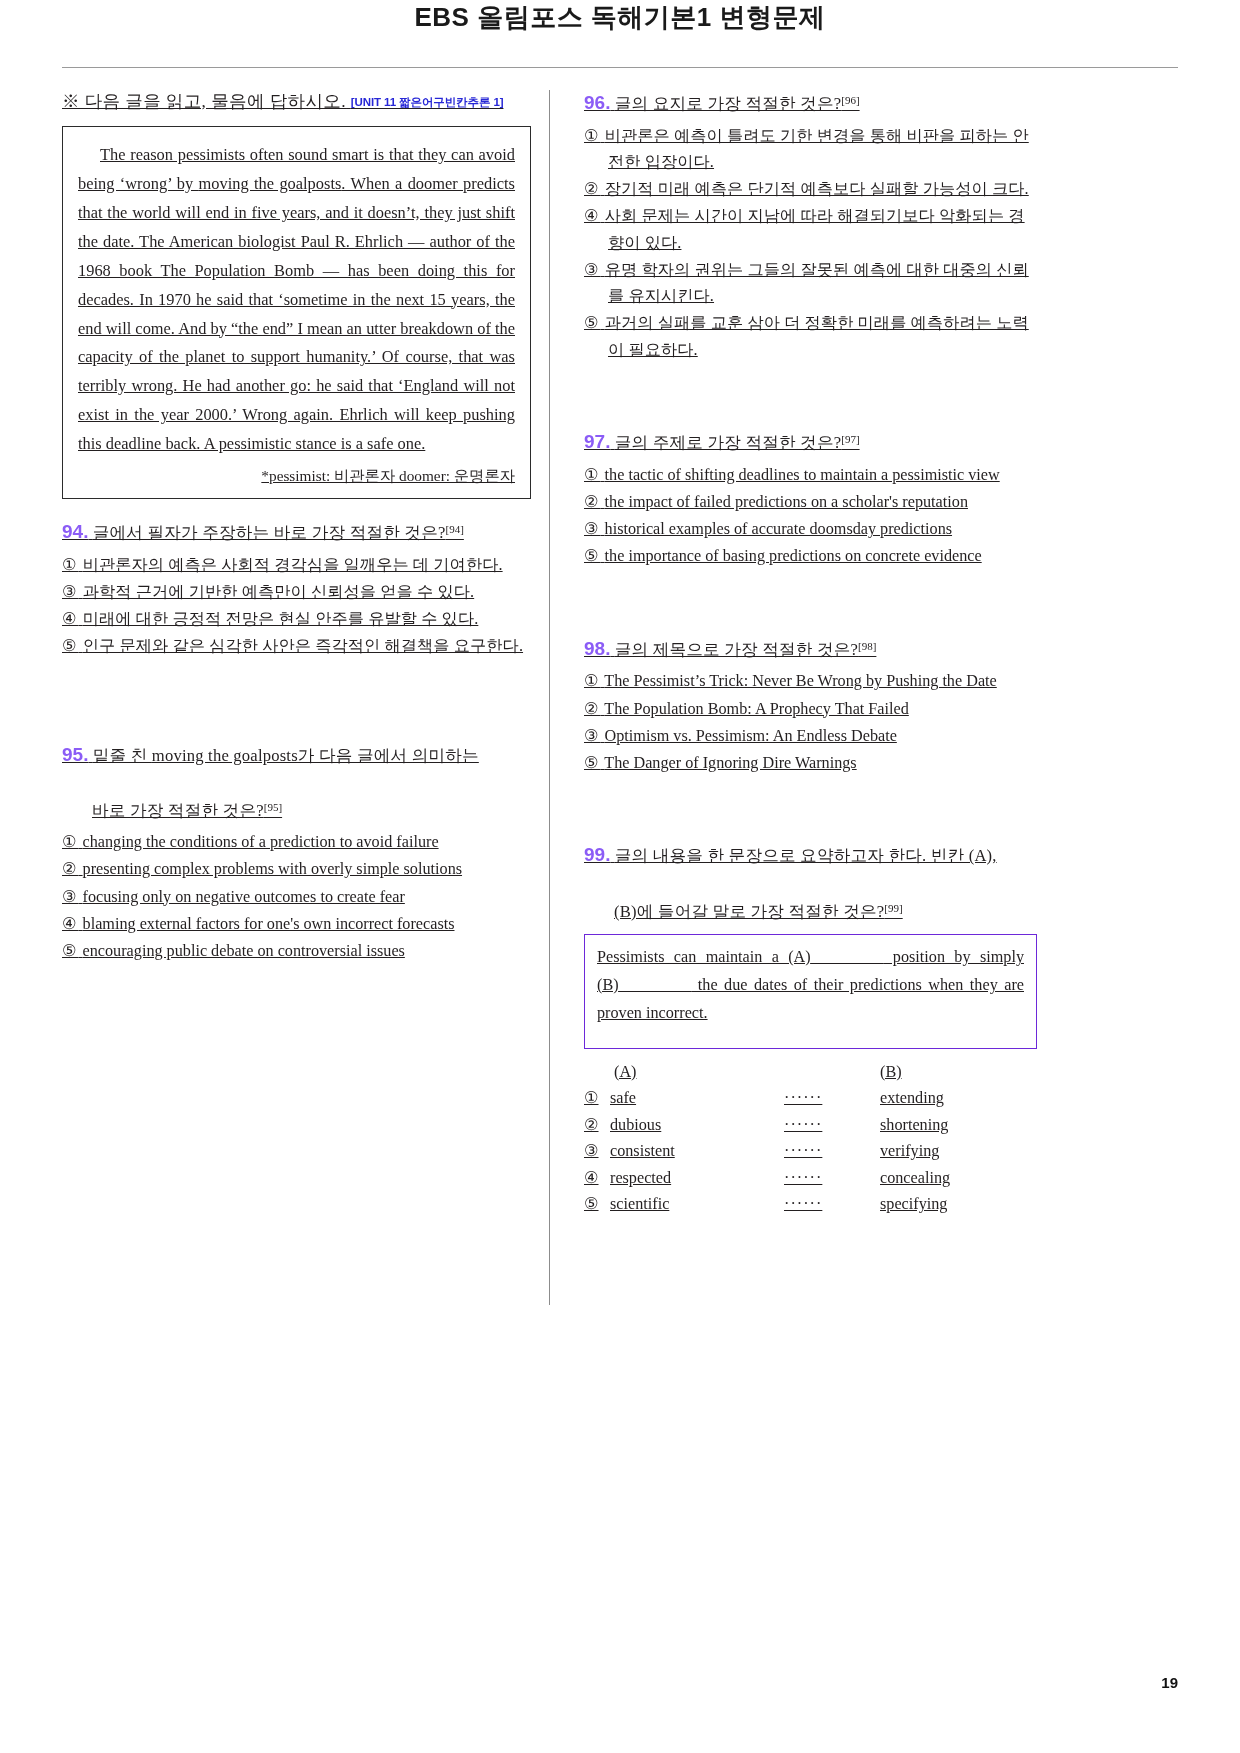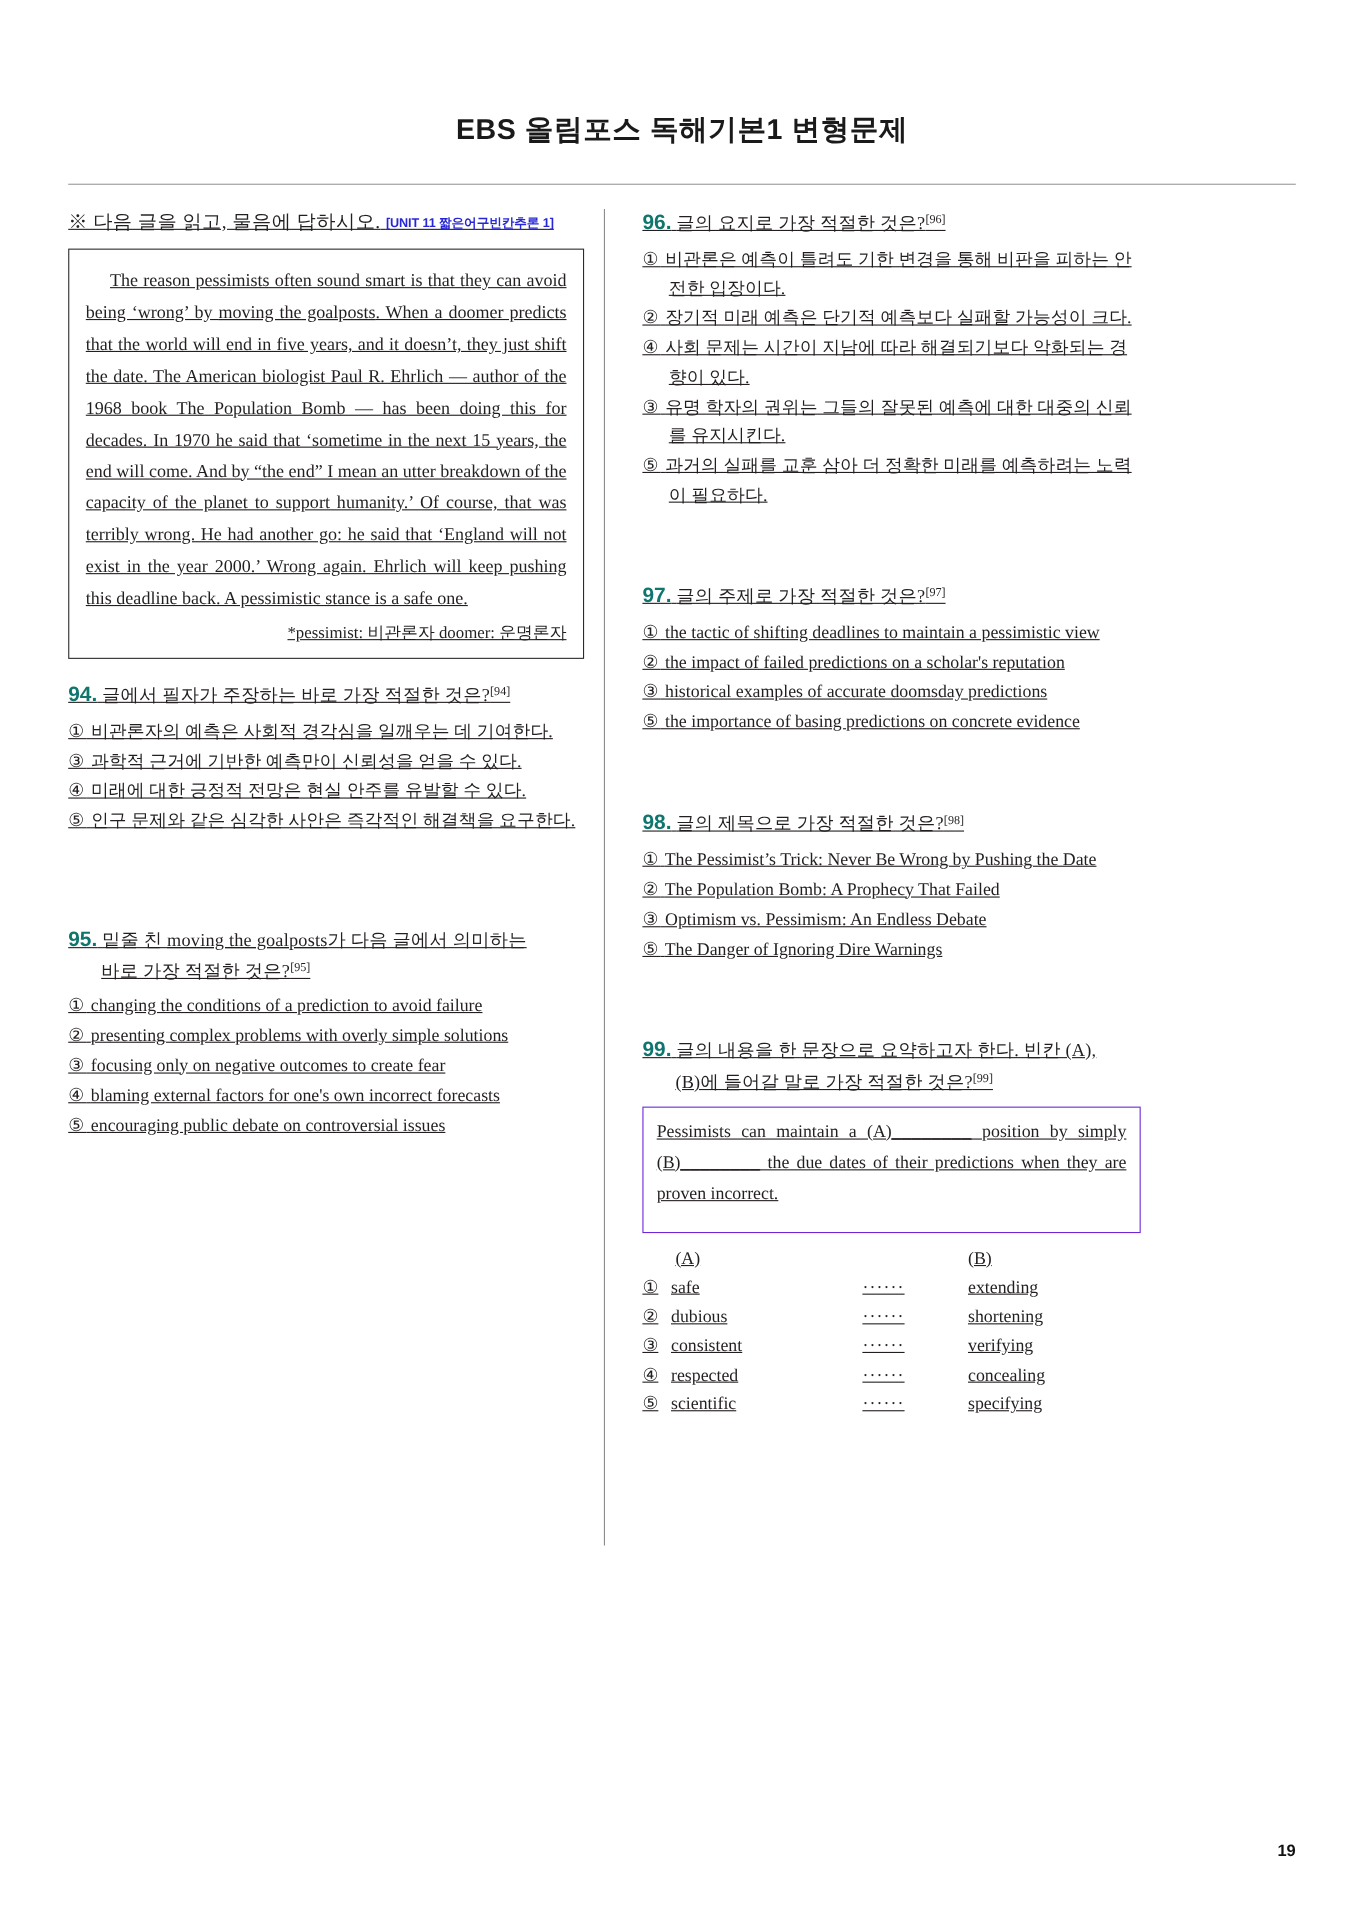--- a/index.html
+++ b/index.html
@@ -21,21 +21,20 @@
     left: 0; top: 0;
     width: 1240px;
     height: 1753px;
     box-sizing: border-box;
     padding: 0 62px;
   }
 
   
   .doc-title {
     margin: 0;
-    padding-top: 100px;
     text-align: center;
     font-family: "Liberation Sans", "DejaVu Sans", sans-serif;
     font-weight: bold;
     font-size: 26px;
     letter-spacing: 0.5px;
     color: #1a1a1a;
   }
   .title-rule {
     margin-top: 32px;
     border: none;
@@ -108,38 +107,39 @@
     margin-top: 18px;
   }
   .q-head {
     font-size: 16.6px;
     line-height: 1.62;
     letter-spacing: 0.2px;
     text-indent: -30px;
     padding-left: 30px;
   }
   .q-num {
-    color: #0f766e;
+    color: #8b5cf6;
     font-family: "Liberation Sans", "DejaVu Sans", sans-serif;
     font-weight: bold;
     font-size: 19px;
     letter-spacing: 0;
   }
   .q-head .sup {
     font-size: 11px;
     vertical-align: 5px;
     letter-spacing: 0;
   }
   .q-head u { text-decoration: underline; }
   .q-cont {
     display: block;
     font-size: 16.6px;
     line-height: 1.62;
     text-indent: 0;
     padding-left: 0;
+    margin-top: 28px;
   }
 
   .choices {
     margin-top: 4px;
     list-style: none;
     padding: 0;
   }
   .choice {
     font-size: 16.2px;
     line-height: 1.62;

